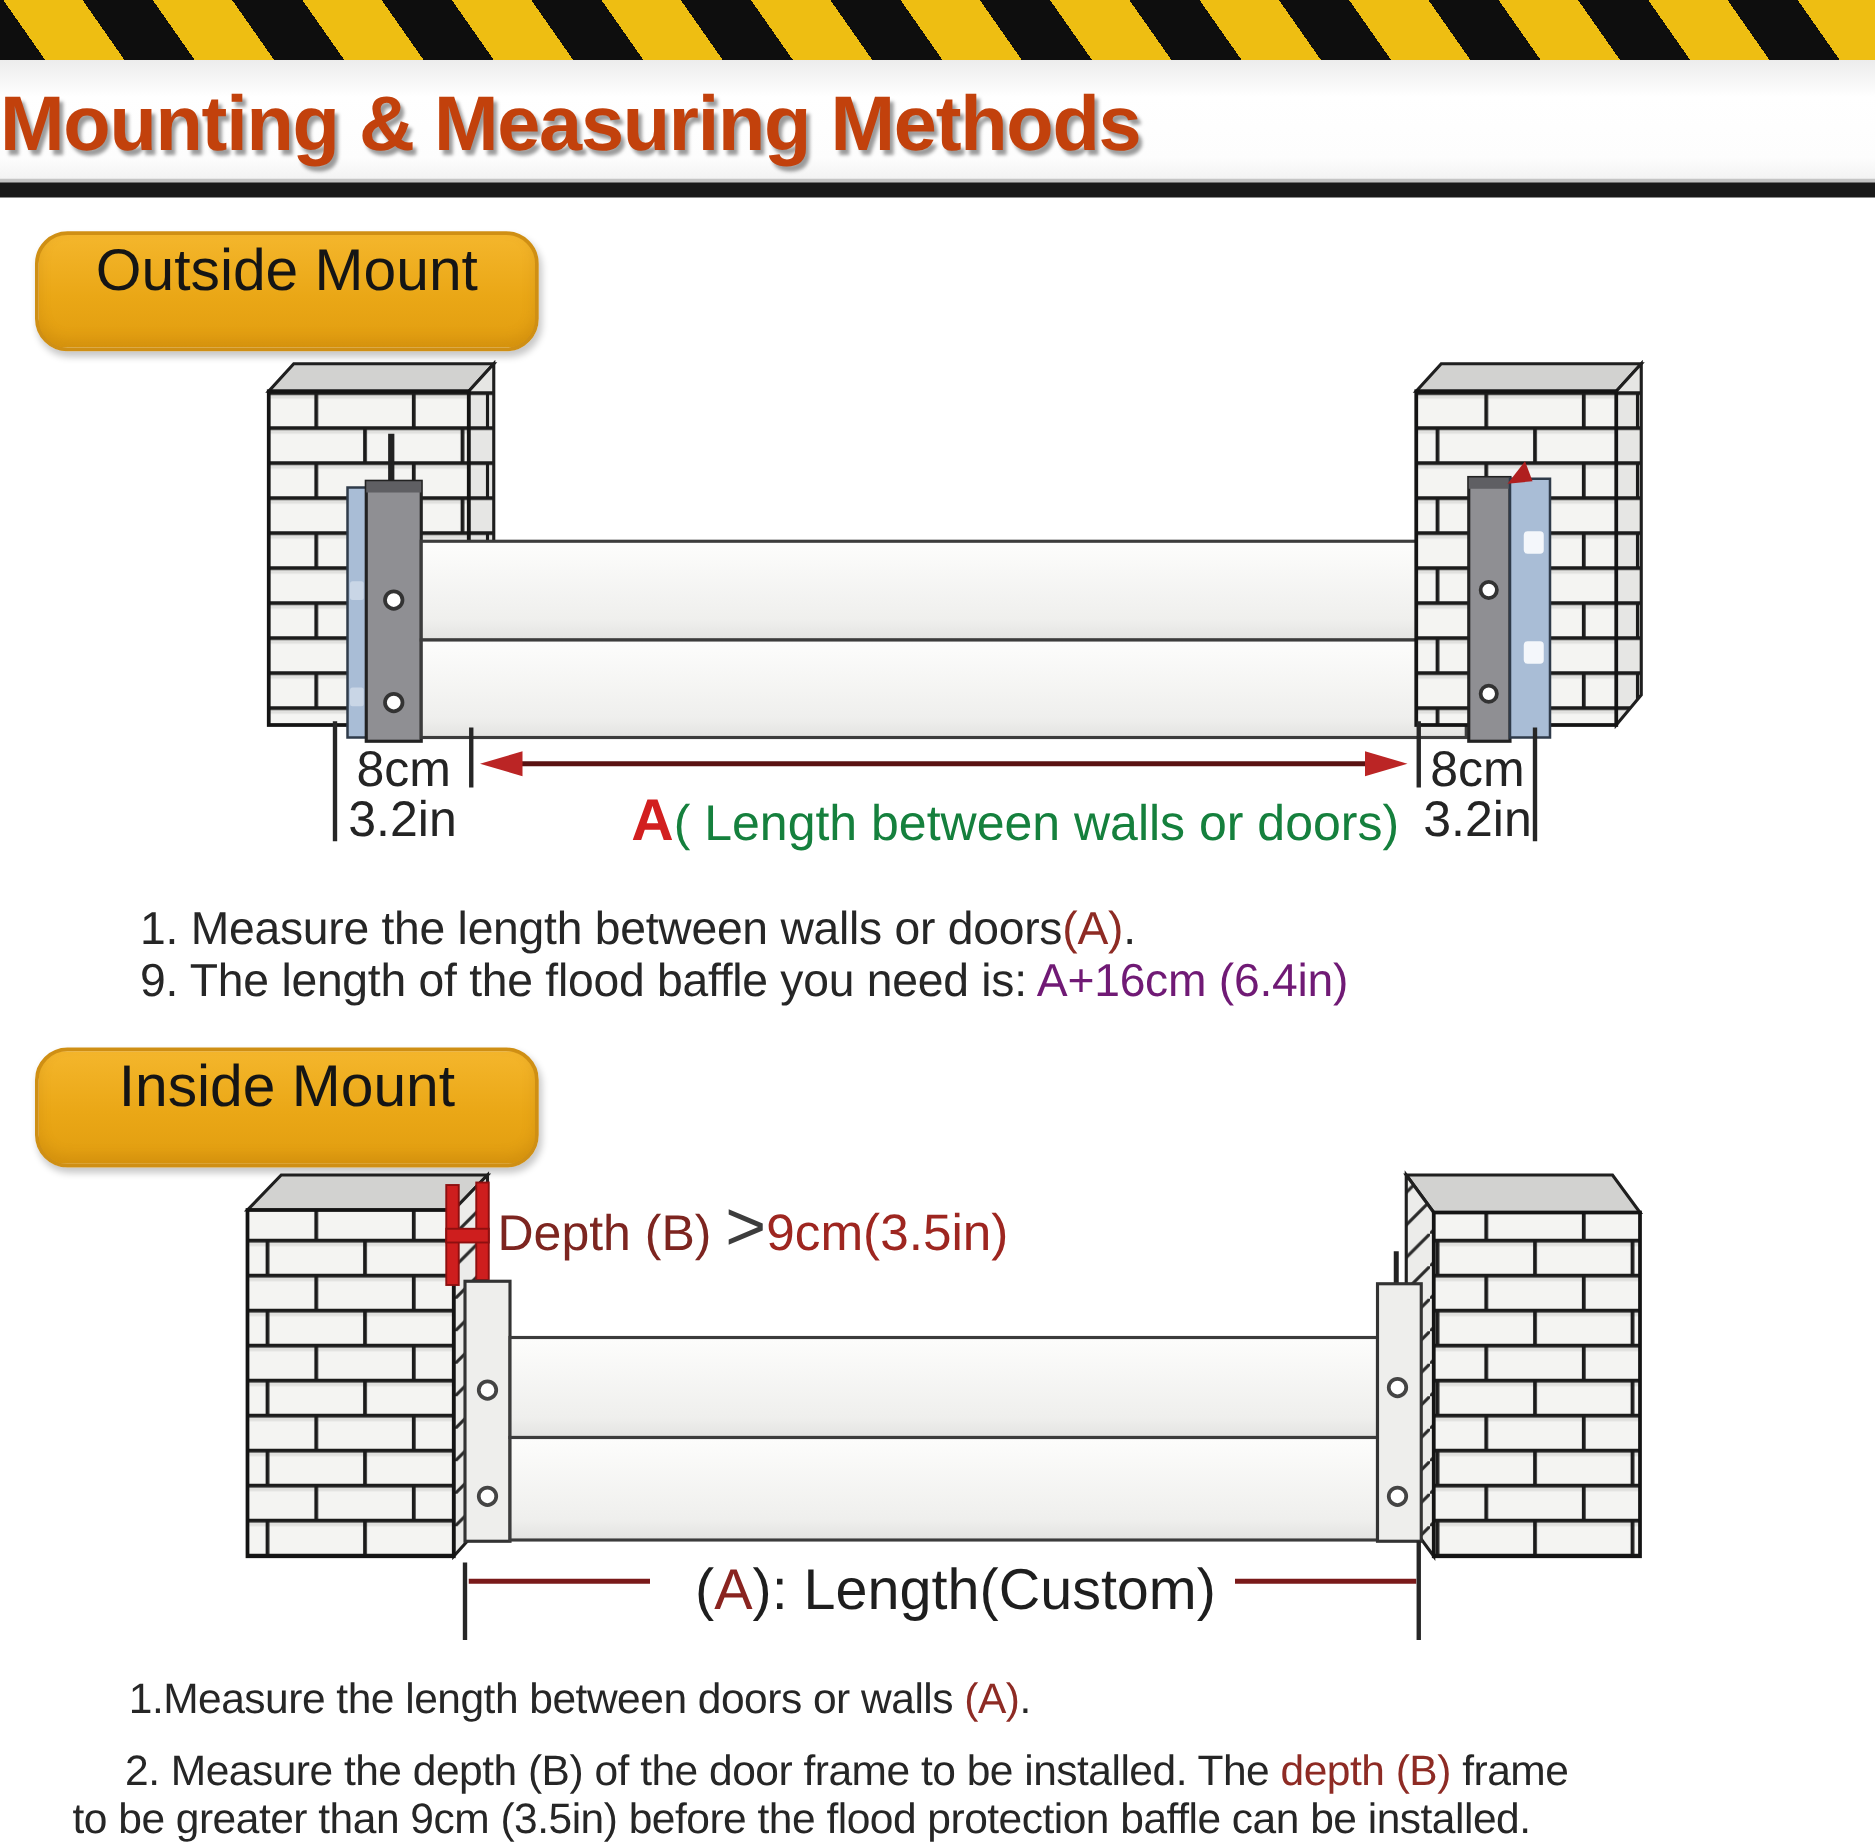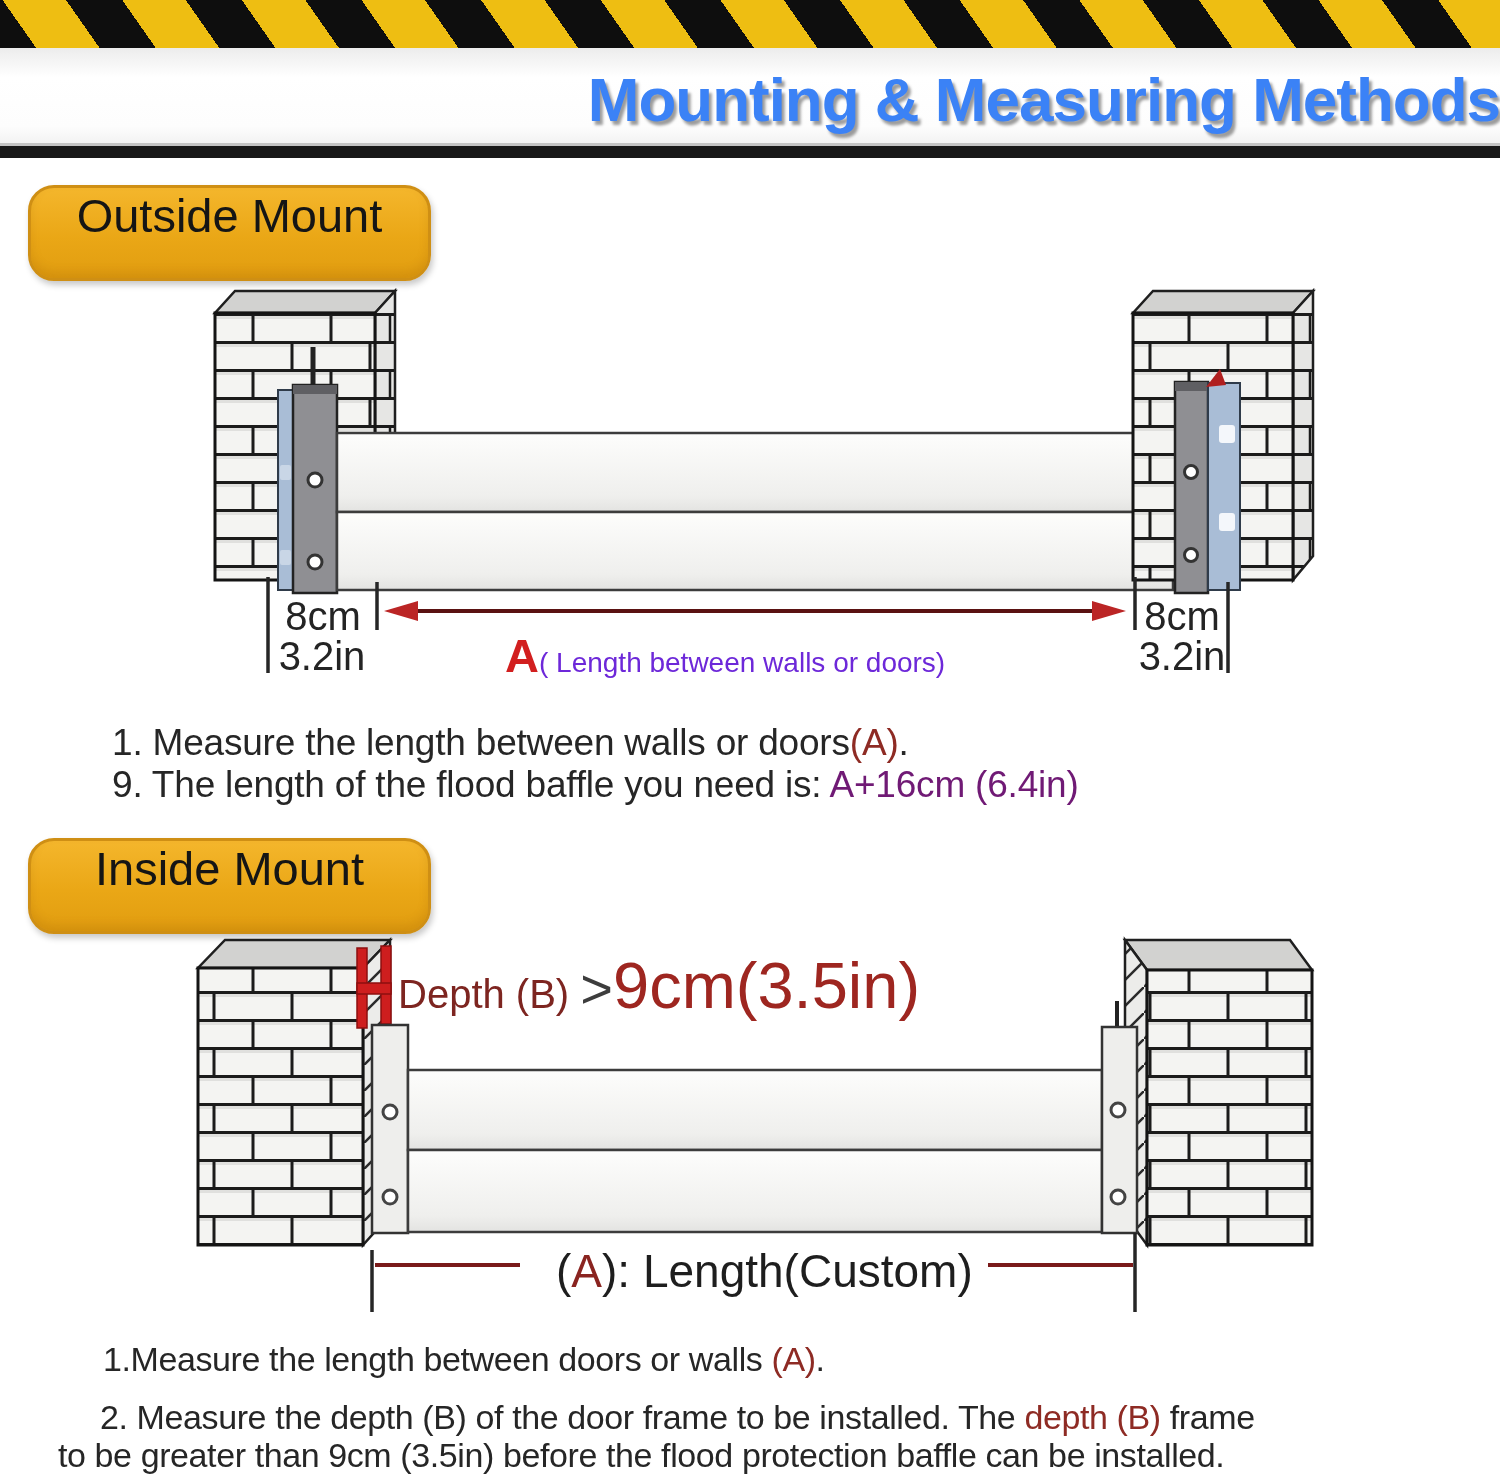--- a/index.html
+++ b/index.html
@@ -5,21 +5,21 @@
   html,body{margin:0;padding:0;background:#fff;}
   .page{position:relative;width:1500px;height:1475px;background:#fff;overflow:hidden;
         font-family:"Liberation Sans",sans-serif;color:#262626;}
 
   
   .tape{position:absolute;left:-20px;right:-20px;top:0;height:48px;
         background:repeating-linear-gradient(55deg,#0e0e0e 0 46px,#eebe12 46px 98px);}
   .title-band{position:absolute;left:0;top:48px;width:1500px;height:98px;
         background:linear-gradient(180deg,#ececec 0%,#ffffff 30%,#fdfdfd 80%,#f1f1f1 100%);}
   .title{position:absolute;left:0;top:52px;width:1500px;height:96px;line-height:96px;
-        text-align:right;font-size:62px;font-weight:700;letter-spacing:-1px;color:#3b82f6;
+        text-align:left;font-size:62px;font-weight:700;letter-spacing:-1px;color:#c2410c;
         text-shadow:3px 4px 3px #9b9b9b;}
   .under-bar{position:absolute;left:0;top:146px;width:1500px;height:12px;background:#191919;
         box-shadow:0 -3px 0 #c4c4c4;}
 
   
   .pill{position:absolute;width:397px;height:90px;border-radius:26px;
         background:linear-gradient(180deg,#f4b62c 0%,#eaa716 55%,#e19d10 100%);
         border:3px solid #cf8f14;box-shadow:2px 4px 6px rgba(0,0,0,.22), inset 0 -6px 10px rgba(150,90,0,.18);
         display:flex;justify-content:center;}
   .pill span{font-size:47px;color:#151515;}
@@ -28,31 +28,31 @@
 
   
   .diag{position:absolute;left:0;width:1500px;}
   .d1{top:285px;height:400px;}
   .d2{top:935px;height:380px;}
 
   
   .dim{position:absolute;font-size:40px;color:#242424;text-align:center;white-space:nowrap;}
   .a-label{position:absolute;left:505px;top:628px;white-space:nowrap;}
   .a-label .bigA{font-size:47px;font-weight:700;color:#d21f1f;}
-  .a-label .rest{font-size:28px;color:#6d28d9;}
+  .a-label .rest{font-size:40px;color:#15803d;}
 
   .steps1{position:absolute;left:112px;top:722px;font-size:37px;letter-spacing:-0.2px;color:#262626;white-space:nowrap;}
   .steps1 .row1{}
   .hl-dk{color:#8e2b24;}
   .hl-rd{color:#701a75;}
 
   .depth-note{position:absolute;left:398px;top:948px;white-space:nowrap;}
   .depth-note .lab{font-size:40px;color:#7d2520;}
   .depth-note .gt{font-size:56px;color:#3d3d3d;}
-  .depth-note .val{font-size:65px;color:#9e2620;}
+  .depth-note .val{font-size:41px;color:#9e2620;}
 
   .len-label{position:absolute;left:556px;top:1244px;white-space:nowrap;font-size:46px;}
   .len-label .blk{color:#1e1e1e;}
   .len-label .dk{color:#8a2420;}
 
   .steps2{position:absolute;left:0;top:1336px;width:1500px;font-size:34px;letter-spacing:-0.4px;color:#262626;}
   .steps2 .l1{position:absolute;left:103px;top:4px;white-space:nowrap;}
   .steps2 .l2{position:absolute;left:100px;top:62px;white-space:nowrap;}
   .steps2 .l3{position:absolute;left:58px;top:100px;white-space:nowrap;}
 </style>

